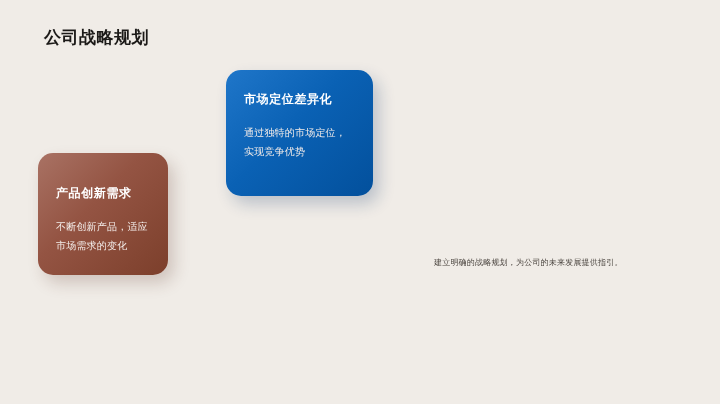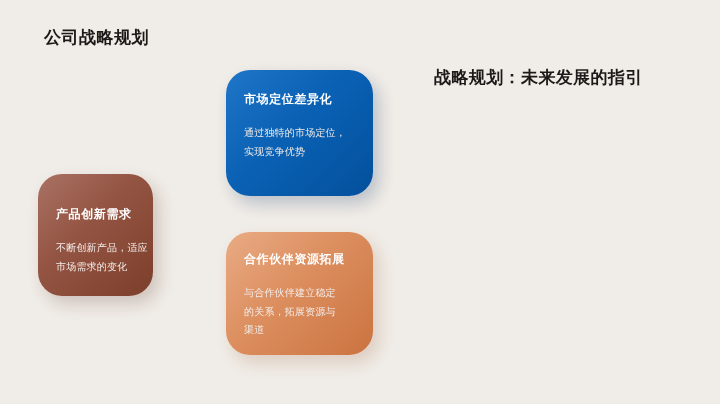--- a/index.html
+++ b/index.html
@@ -32,21 +32,21 @@
     font-weight: bold;
     color: #1c1a18;
     letter-spacing: 0.5px;
     line-height: 1.15;
     white-space: nowrap;
   }
 
   
   .card {
     position: absolute;
-    border-radius: 24px;
+    border-radius: 15px;
     box-sizing: border-box;
     overflow: hidden;
   }
   .card-title {
     position: absolute;
     font-size: 12px;
     font-weight: bold;
     color: #ffffff;
     letter-spacing: 0.6px;
     white-space: nowrap;
@@ -59,25 +59,24 @@
     color: #f3ece9;
     line-height: 1.85;
     letter-spacing: 0.2px;
     white-space: pre-line;
   }
 
   
   #card-product {
     left: 38px;
     top: 153px;
-    width: 115px;
+    width: 130px;
     height: 122px;
     background: linear-gradient(135deg, #a97264 0%, #945443 42%, #7c3f2b 100%);
     box-shadow: 6px 8px 16px rgba(90, 50, 35, 0.22);
-    margin-top: 21px;
   }
   #card-product .card-title { left: 18px; top: 33px; }
   #card-product .card-body  { left: 18px; top: 65px; }
 
   
   #card-market {
     left: 226px;
     top: 70px;
     width: 147px;
     height: 126px;
@@ -135,23 +134,17 @@
     <div class="card-body">不断创新产品，适应
 市场需求的变化</div>
   </div>
 
   <div class="card" id="card-market">
     <div class="card-title">市场定位差异化</div>
     <div class="card-body">通过独特的市场定位，
 实现竞争优势</div>
   </div>
 
-  <div class="card" id="card-partner">
-    <div class="card-title">合作伙伴资源拓展</div>
-    <div class="card-body">与合作伙伴建立稳定
-的关系，拓展资源与
-渠道</div>
-  </div>
 
-  <div id="right-heading">战略规划：未来发展的指引</div>
 
+  <div id="right-body">建立明确的战略规划，为公司的未来发展提供指引。</div>
 
 </div>
 
 </body></html>

